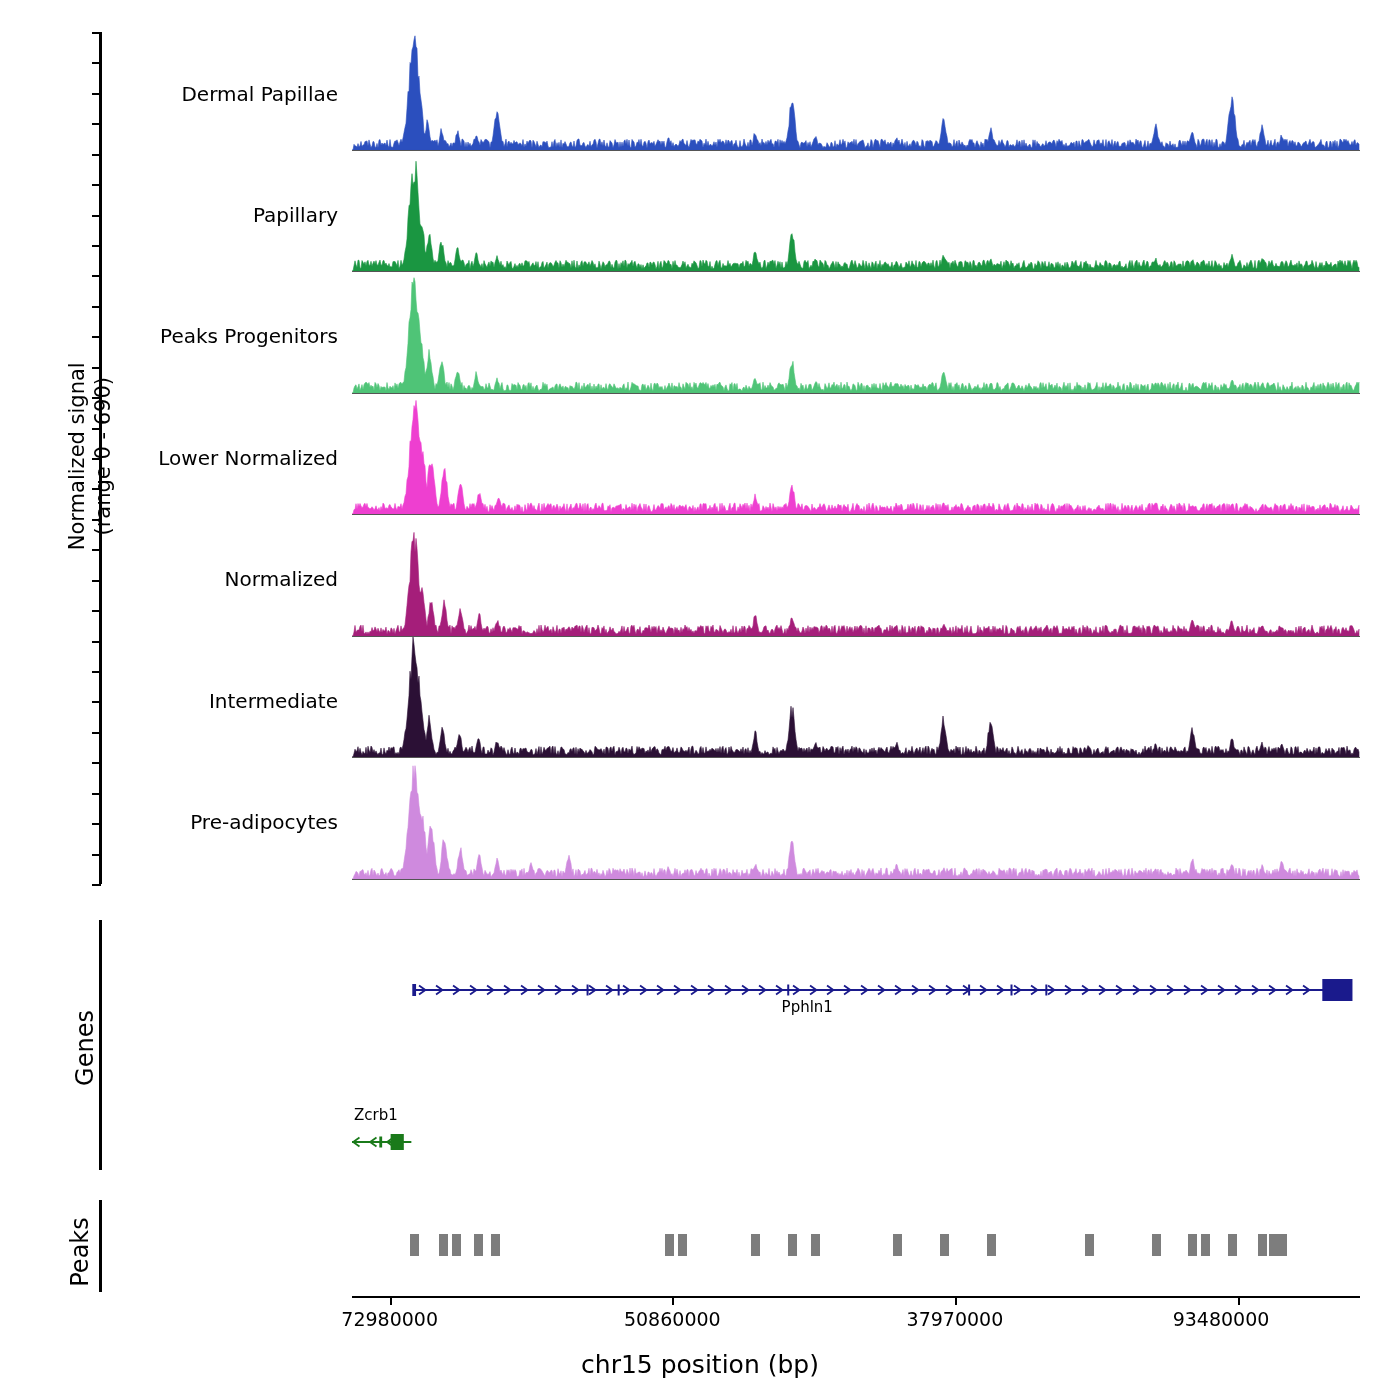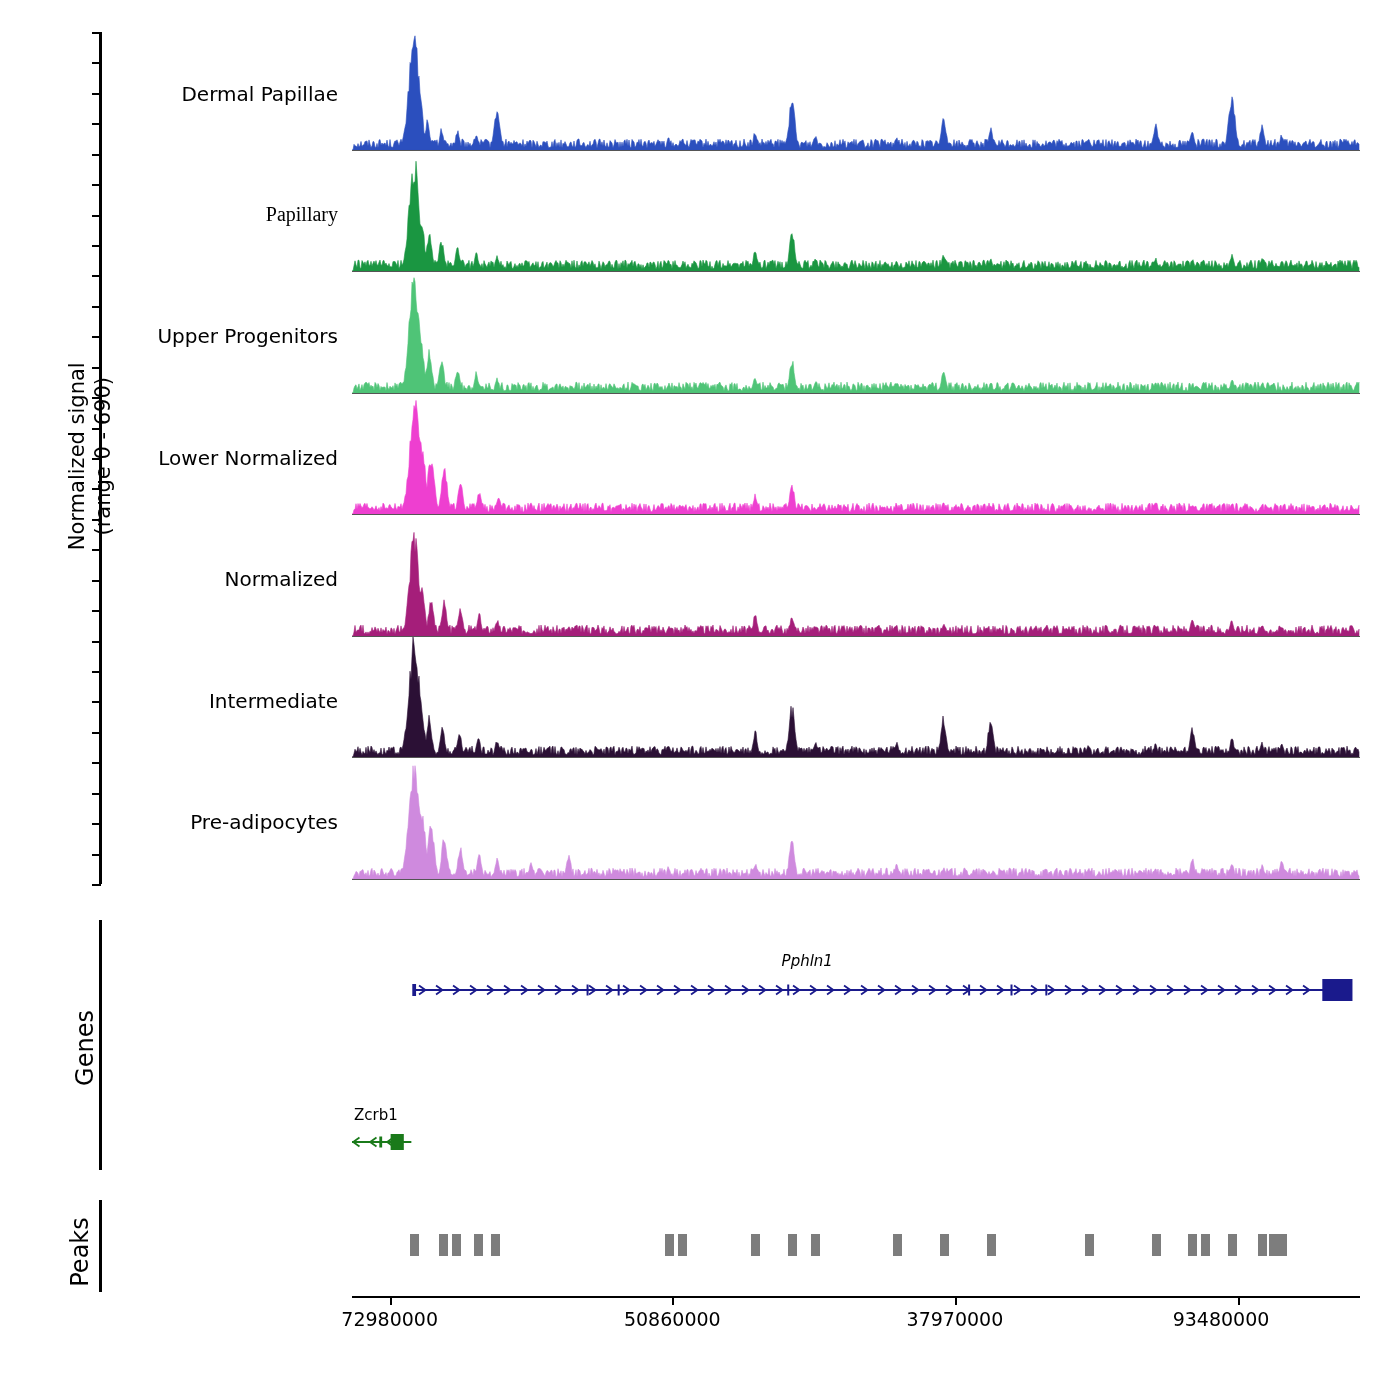--- a/index.html
+++ b/index.html
@@ -136,22 +136,22 @@
 
   <div class="axis-bar" style="left:99px; top:32px; height:852px;"></div>
 
   <div class="axis-bar" style="left:99px; top:920px; height:250px;"></div>
   <div class="panel-title" style="left:-5px; top:1034px; width:180px;">Genes</div>
 
   <div class="axis-bar" style="left:99px; top:1200px; height:92px;"></div>
   <div class="panel-title" style="left:-10px; top:1238px; width:180px;">Peaks</div>
 
   <div class="track-label" style="top:82px;">Dermal Papillae</div>
-  <div class="track-label" style="top:203px;font-family:Liberation Serif, serif;">Papillary</div>
-  <div class="track-label" style="top:324px;">Upper Progenitors</div>
+  <div class="track-label" style="top:203px;">Papillary</div>
+  <div class="track-label" style="top:324px;">Peaks Progenitors</div>
   <div class="track-label" style="top:446px;">Lower Normalized</div>
   <div class="track-label" style="top:567px;">Normalized</div>
   <div class="track-label" style="top:689px;">Intermediate</div>
   <div class="track-label" style="top:810px;">Pre-adipocytes</div>
 
   <div class="track" id="trk0" style="top:30px;">
       <svg width="1008" height="121" viewBox="0 0 1008 121">
         <path d="M 0 120 L 0 120.0 L 1 120.0 L 2 114.3 L 3 116.0 L 4 115.9 L 5 117.3 L 6 113.6 L 7 116.7 L 8 115.8 L 9 111.4 L 10 116.5 L 11 115.1 L 12 114.8 L 13 111.5 L 14 111.4 L 15 110.9 L 16 116.1 L 17 109.9 L 18 114.1 L 19 117.4 L 20 116.0 L 21 111.5 L 22 111.8 L 23 116.9 L 24 117.5 L 25 113.4 L 26 117.8 L 27 110.2 L 28 109.5 L 29 114.9 L 30 113.0 L 31 114.5 L 32 113.6 L 33 113.0 L 34 115.4 L 35 110.1 L 36 115.5 L 37 117.6 L 38 109.5 L 39 116.8 L 40 117.3 L 41 117.3 L 42 113.2 L 43 110.8 L 44 111.5 L 45 109.8 L 46 112.4 L 47 115.6 L 48 111.9 L 49 109.2 L 50 112.2 L 51 108.0 L 52 102.6 L 53 97.5 L 54 93.2 L 55 78.7 L 56 61.3 L 57 62.2 L 58 32.5 L 59 33.7 L 60 19.9 L 61 16.9 L 62 9.9 L 63 5.8 L 64 16.6 L 65 18.4 L 66 48.3 L 67 46.1 L 68 63.0 L 69 70.0 L 70 77.3 L 71 88.3 L 72 103.0 L 73 103.9 L 74 99.9 L 75 89.7 L 76 92.8 L 77 99.3 L 78 106.8 L 79 111.6 L 80 110.3 L 81 111.1 L 82 111.3 L 83 110.1 L 84 111.9 L 85 109.8 L 86 115.9 L 87 112.1 L 88 105.5 L 89 98.5 L 90 103.0 L 91 105.7 L 92 110.9 L 93 110.2 L 94 111.6 L 95 113.9 L 96 113.6 L 97 116.7 L 98 115.3 L 99 112.9 L 100 116.4 L 101 112.9 L 102 113.1 L 103 113.2 L 104 105.1 L 105 104.2 L 106 100.7 L 107 106.8 L 108 110.7 L 109 116.3 L 110 109.0 L 111 109.5 L 112 111.2 L 113 117.3 L 114 112.3 L 115 117.2 L 116 112.0 L 117 115.4 L 118 113.2 L 119 116.5 L 120 115.0 L 121 113.5 L 122 109.1 L 123 109.5 L 124 106.0 L 125 106.3 L 126 110.4 L 127 111.9 L 128 115.3 L 129 109.5 L 130 111.5 L 131 112.4 L 132 111.7 L 133 109.4 L 134 109.5 L 135 109.7 L 136 110.8 L 137 111.9 L 138 117.7 L 139 111.9 L 140 112.1 L 141 105.8 L 142 97.7 L 143 89.2 L 144 88.0 L 145 81.7 L 146 83.4 L 147 91.2 L 148 98.0 L 149 104.8 L 150 111.5 L 151 111.3 L 152 116.8 L 153 113.7 L 154 109.1 L 155 117.0 L 156 112.1 L 157 111.1 L 158 114.3 L 159 112.2 L 160 113.7 L 161 113.9 L 162 110.4 L 163 113.0 L 164 112.0 L 165 111.8 L 166 114.4 L 167 113.9 L 168 112.8 L 169 114.0 L 170 115.8 L 171 109.5 L 172 117.2 L 173 113.9 L 174 116.3 L 175 111.1 L 176 113.6 L 177 111.3 L 178 110.0 L 179 111.0 L 180 117.8 L 181 110.2 L 182 111.5 L 183 114.1 L 184 117.0 L 185 111.2 L 186 114.4 L 187 117.5 L 188 115.5 L 189 115.0 L 190 117.0 L 191 111.5 L 192 112.2 L 193 111.8 L 194 113.6 L 195 111.1 L 196 116.1 L 197 117.9 L 198 117.0 L 199 117.2 L 200 111.7 L 201 117.2 L 202 111.3 L 203 109.4 L 204 116.9 L 205 112.7 L 206 116.0 L 207 112.3 L 208 117.6 L 209 109.9 L 210 117.8 L 211 113.2 L 212 114.3 L 213 111.6 L 214 113.9 L 215 116.5 L 216 116.9 L 217 115.9 L 218 112.7 L 219 111.9 L 220 115.4 L 221 117.2 L 222 111.0 L 223 117.6 L 224 116.1 L 225 110.4 L 226 109.1 L 227 109.0 L 228 115.2 L 229 115.4 L 230 115.8 L 231 112.9 L 232 112.5 L 233 115.9 L 234 117.5 L 235 115.3 L 236 114.5 L 237 116.5 L 238 111.2 L 239 116.8 L 240 114.9 L 241 114.3 L 242 110.2 L 243 109.2 L 244 112.0 L 245 117.9 L 246 113.4 L 247 109.4 L 248 109.1 L 249 114.9 L 250 111.8 L 251 116.0 L 252 110.0 L 253 115.6 L 254 117.0 L 255 112.8 L 256 116.8 L 257 117.2 L 258 110.6 L 259 111.8 L 260 113.0 L 261 117.7 L 262 114.8 L 263 109.5 L 264 112.3 L 265 113.1 L 266 112.1 L 267 117.7 L 268 111.9 L 269 116.9 L 270 112.1 L 271 116.5 L 272 111.2 L 273 109.8 L 274 114.1 L 275 109.3 L 276 116.0 L 277 110.0 L 278 116.5 L 279 118.0 L 280 109.4 L 281 110.9 L 282 112.0 L 283 117.6 L 284 115.8 L 285 112.2 L 286 112.7 L 287 109.5 L 288 115.0 L 289 109.2 L 290 115.2 L 291 116.6 L 292 112.2 L 293 111.2 L 294 113.2 L 295 117.9 L 296 111.7 L 297 110.0 L 298 113.7 L 299 113.0 L 300 112.4 L 301 113.8 L 302 111.3 L 303 116.5 L 304 114.3 L 305 111.9 L 306 109.7 L 307 111.7 L 308 111.0 L 309 115.1 L 310 111.0 L 311 113.8 L 312 111.1 L 313 117.6 L 314 116.7 L 315 111.8 L 316 108.1 L 317 107.9 L 318 113.0 L 319 110.7 L 320 116.5 L 321 112.6 L 322 116.7 L 323 115.0 L 324 114.1 L 325 114.9 L 326 116.5 L 327 114.4 L 328 110.6 L 329 112.3 L 330 109.7 L 331 109.1 L 332 113.5 L 333 114.3 L 334 115.6 L 335 110.5 L 336 115.5 L 337 117.4 L 338 113.5 L 339 109.4 L 340 110.7 L 341 109.9 L 342 110.3 L 343 109.8 L 344 113.7 L 345 114.5 L 346 110.9 L 347 112.3 L 348 109.2 L 349 110.3 L 350 111.0 L 351 117.6 L 352 113.2 L 353 114.9 L 354 109.1 L 355 115.9 L 356 111.3 L 357 115.9 L 358 114.6 L 359 114.5 L 360 116.2 L 361 114.5 L 362 111.7 L 363 115.2 L 364 112.0 L 365 117.2 L 366 109.3 L 367 112.3 L 368 109.2 L 369 112.7 L 370 111.5 L 371 111.0 L 372 112.5 L 373 115.1 L 374 109.8 L 375 114.2 L 376 110.1 L 377 110.9 L 378 113.8 L 379 111.0 L 380 110.4 L 381 116.8 L 382 113.8 L 383 113.8 L 384 110.2 L 385 115.0 L 386 117.2 L 387 117.5 L 388 110.6 L 389 116.8 L 390 116.7 L 391 115.0 L 392 109.0 L 393 113.2 L 394 115.5 L 395 117.0 L 396 112.3 L 397 117.2 L 398 109.9 L 399 110.1 L 400 115.6 L 401 111.2 L 402 103.5 L 403 104.5 L 404 105.8 L 405 109.5 L 406 110.4 L 407 114.5 L 408 112.6 L 409 115.7 L 410 109.0 L 411 113.0 L 412 112.5 L 413 114.8 L 414 111.4 L 415 115.1 L 416 110.2 L 417 113.1 L 418 110.7 L 419 109.3 L 420 114.3 L 421 113.6 L 422 117.4 L 423 111.3 L 424 111.0 L 425 112.8 L 426 109.3 L 427 117.2 L 428 109.8 L 429 113.5 L 430 110.4 L 431 113.5 L 432 111.3 L 433 113.8 L 434 111.2 L 435 107.8 L 436 101.0 L 437 96.1 L 438 77.7 L 439 76.5 L 440 73.1 L 441 73.2 L 442 80.0 L 443 89.1 L 444 101.5 L 445 110.4 L 446 111.3 L 447 114.8 L 448 118.0 L 449 112.8 L 450 112.0 L 451 113.3 L 452 112.9 L 453 112.4 L 454 110.6 L 455 116.8 L 456 112.4 L 457 115.3 L 458 111.7 L 459 117.1 L 460 114.4 L 461 111.8 L 462 108.8 L 463 107.9 L 464 106.5 L 465 109.7 L 466 115.1 L 467 113.0 L 468 113.4 L 469 113.5 L 470 115.4 L 471 117.7 L 472 116.2 L 473 117.2 L 474 117.0 L 475 112.7 L 476 114.4 L 477 116.6 L 478 117.3 L 479 112.4 L 480 112.8 L 481 117.0 L 482 116.5 L 483 110.7 L 484 117.4 L 485 113.8 L 486 115.6 L 487 114.4 L 488 109.7 L 489 114.7 L 490 113.6 L 491 109.3 L 492 113.5 L 493 110.9 L 494 117.9 L 495 116.9 L 496 111.8 L 497 113.8 L 498 112.4 L 499 112.5 L 500 111.2 L 501 114.2 L 502 109.2 L 503 115.4 L 504 109.5 L 505 116.1 L 506 113.7 L 507 112.5 L 508 111.6 L 509 111.1 L 510 110.6 L 511 109.9 L 512 113.2 L 513 118.0 L 514 116.2 L 515 115.9 L 516 112.8 L 517 117.7 L 518 115.7 L 519 109.5 L 520 110.8 L 521 117.8 L 522 113.1 L 523 109.6 L 524 109.4 L 525 111.1 L 526 110.5 L 527 113.8 L 528 117.5 L 529 109.6 L 530 109.2 L 531 110.7 L 532 112.2 L 533 109.8 L 534 114.0 L 535 114.7 L 536 112.0 L 537 114.5 L 538 113.1 L 539 111.9 L 540 117.5 L 541 112.8 L 542 114.9 L 543 110.4 L 544 109.5 L 545 107.8 L 546 112.2 L 547 110.0 L 548 114.9 L 549 113.3 L 550 109.1 L 551 113.4 L 552 115.9 L 553 112.4 L 554 118.0 L 555 111.3 L 556 116.2 L 557 115.8 L 558 113.7 L 559 116.8 L 560 112.1 L 561 110.4 L 562 110.4 L 563 112.3 L 564 115.6 L 565 111.2 L 566 112.4 L 567 116.6 L 568 115.6 L 569 117.8 L 570 109.6 L 571 110.8 L 572 115.7 L 573 117.8 L 574 111.0 L 575 111.4 L 576 110.6 L 577 112.5 L 578 110.1 L 579 111.2 L 580 111.4 L 581 117.1 L 582 115.8 L 583 113.2 L 584 110.6 L 585 111.6 L 586 114.0 L 587 113.9 L 588 109.1 L 589 103.1 L 590 94.7 L 591 88.5 L 592 89.7 L 593 96.4 L 594 102.6 L 595 106.6 L 596 113.6 L 597 112.7 L 598 113.3 L 599 113.7 L 600 116.7 L 601 115.9 L 602 109.6 L 603 116.4 L 604 113.0 L 605 110.8 L 606 117.1 L 607 110.0 L 608 113.5 L 609 115.2 L 610 111.9 L 611 113.9 L 612 115.7 L 613 115.1 L 614 117.4 L 615 115.0 L 616 115.9 L 617 111.1 L 618 109.3 L 619 110.4 L 620 109.4 L 621 112.9 L 622 112.9 L 623 117.4 L 624 113.1 L 625 110.7 L 626 113.5 L 627 114.9 L 628 118.0 L 629 111.8 L 630 114.9 L 631 113.1 L 632 117.6 L 633 109.0 L 634 110.2 L 635 109.2 L 636 111.7 L 637 105.8 L 638 101.8 L 639 97.7 L 640 102.7 L 641 109.6 L 642 109.7 L 643 112.1 L 644 114.2 L 645 115.5 L 646 115.8 L 647 110.4 L 648 114.8 L 649 111.8 L 650 109.6 L 651 112.8 L 652 114.3 L 653 117.1 L 654 114.9 L 655 110.5 L 656 111.1 L 657 117.3 L 658 114.8 L 659 114.9 L 660 116.1 L 661 114.3 L 662 115.7 L 663 116.8 L 664 114.4 L 665 109.8 L 666 115.4 L 667 111.2 L 668 111.4 L 669 117.4 L 670 110.1 L 671 116.7 L 672 109.8 L 673 116.2 L 674 113.1 L 675 116.0 L 676 116.9 L 677 114.8 L 678 114.3 L 679 117.3 L 680 117.9 L 681 109.8 L 682 113.7 L 683 109.9 L 684 116.8 L 685 111.4 L 686 113.9 L 687 113.7 L 688 115.7 L 689 117.1 L 690 114.5 L 691 113.7 L 692 115.9 L 693 115.6 L 694 110.7 L 695 115.4 L 696 113.2 L 697 112.0 L 698 111.9 L 699 112.6 L 700 113.8 L 701 110.8 L 702 110.0 L 703 112.4 L 704 117.1 L 705 110.7 L 706 113.0 L 707 109.2 L 708 110.9 L 709 111.9 L 710 110.4 L 711 115.9 L 712 114.3 L 713 116.8 L 714 112.9 L 715 116.4 L 716 115.7 L 717 116.1 L 718 114.6 L 719 112.4 L 720 112.9 L 721 114.1 L 722 112.1 L 723 117.5 L 724 111.1 L 725 111.1 L 726 117.1 L 727 110.8 L 728 114.6 L 729 116.9 L 730 109.6 L 731 109.9 L 732 113.3 L 733 112.6 L 734 111.2 L 735 111.4 L 736 110.0 L 737 109.5 L 738 112.4 L 739 114.8 L 740 116.8 L 741 116.0 L 742 109.9 L 743 113.7 L 744 115.0 L 745 110.5 L 746 110.6 L 747 109.7 L 748 114.7 L 749 112.8 L 750 114.4 L 751 109.6 L 752 116.4 L 753 116.5 L 754 109.5 L 755 117.9 L 756 112.0 L 757 110.7 L 758 113.3 L 759 115.3 L 760 109.5 L 761 117.1 L 762 113.6 L 763 111.0 L 764 116.3 L 765 112.2 L 766 111.5 L 767 116.4 L 768 116.3 L 769 116.3 L 770 113.4 L 771 113.2 L 772 112.6 L 773 112.7 L 774 117.2 L 775 114.7 L 776 110.6 L 777 115.3 L 778 109.8 L 779 112.2 L 780 113.0 L 781 112.2 L 782 113.8 L 783 115.5 L 784 109.1 L 785 111.7 L 786 110.0 L 787 114.8 L 788 111.2 L 789 110.8 L 790 116.4 L 791 117.4 L 792 114.1 L 793 110.4 L 794 117.6 L 795 116.1 L 796 110.9 L 797 117.1 L 798 113.2 L 799 114.1 L 800 112.1 L 801 107.7 L 802 103.5 L 803 97.3 L 804 93.8 L 805 99.0 L 806 106.9 L 807 109.1 L 808 112.0 L 809 113.7 L 810 111.7 L 811 115.9 L 812 116.3 L 813 117.7 L 814 112.7 L 815 113.7 L 816 114.1 L 817 116.8 L 818 111.1 L 819 115.3 L 820 115.5 L 821 113.7 L 822 117.6 L 823 113.9 L 824 117.9 L 825 117.1 L 826 117.4 L 827 110.9 L 828 110.1 L 829 113.1 L 830 115.8 L 831 110.9 L 832 115.3 L 833 111.1 L 834 115.8 L 835 111.3 L 836 110.8 L 837 111.9 L 838 108.8 L 839 105.1 L 840 102.3 L 841 103.1 L 842 108.2 L 843 112.4 L 844 114.4 L 845 117.7 L 846 109.3 L 847 111.0 L 848 116.1 L 849 114.0 L 850 109.6 L 851 109.2 L 852 109.2 L 853 115.5 L 854 111.3 L 855 109.2 L 856 115.9 L 857 109.7 L 858 110.2 L 859 116.1 L 860 109.6 L 861 117.4 L 862 112.3 L 863 116.3 L 864 109.2 L 865 109.7 L 866 117.1 L 867 117.8 L 868 113.7 L 869 117.1 L 870 112.3 L 871 111.5 L 872 112.6 L 873 114.8 L 874 111.3 L 875 103.2 L 876 93.5 L 877 84.7 L 878 80.8 L 879 76.5 L 880 66.8 L 881 70.4 L 882 83.8 L 883 85.9 L 884 99.8 L 885 107.3 L 886 109.5 L 887 115.8 L 888 116.3 L 889 117.2 L 890 114.6 L 891 115.0 L 892 110.3 L 893 117.7 L 894 114.7 L 895 112.2 L 896 113.4 L 897 111.7 L 898 110.2 L 899 115.8 L 900 111.3 L 901 109.4 L 902 112.3 L 903 109.6 L 904 115.1 L 905 117.0 L 906 111.9 L 907 111.3 L 908 103.7 L 909 101.2 L 910 94.7 L 911 98.9 L 912 104.9 L 913 109.2 L 914 115.3 L 915 114.5 L 916 110.2 L 917 116.7 L 918 113.4 L 919 110.3 L 920 115.5 L 921 115.6 L 922 112.4 L 923 109.2 L 924 117.3 L 925 112.8 L 926 111.8 L 927 114.8 L 928 110.9 L 929 105.0 L 930 107.3 L 931 108.7 L 932 111.1 L 933 109.1 L 934 111.1 L 935 109.3 L 936 116.4 L 937 112.0 L 938 110.5 L 939 113.4 L 940 110.5 L 941 111.0 L 942 114.5 L 943 111.8 L 944 116.0 L 945 115.8 L 946 112.0 L 947 112.8 L 948 113.7 L 949 116.6 L 950 115.6 L 951 113.4 L 952 112.7 L 953 111.7 L 954 111.0 L 955 114.5 L 956 115.3 L 957 112.0 L 958 109.3 L 959 113.7 L 960 112.4 L 961 111.5 L 962 112.0 L 963 117.6 L 964 117.1 L 965 115.7 L 966 114.9 L 967 113.5 L 968 111.9 L 969 109.4 L 970 115.0 L 971 114.8 L 972 115.4 L 973 117.7 L 974 111.8 L 975 111.2 L 976 117.9 L 977 117.0 L 978 111.1 L 979 111.9 L 980 117.8 L 981 111.2 L 982 113.9 L 983 110.3 L 984 116.8 L 985 111.2 L 986 117.9 L 987 115.2 L 988 109.1 L 989 109.7 L 990 111.6 L 991 112.6 L 992 109.0 L 993 111.3 L 994 109.3 L 995 112.1 L 996 110.5 L 997 113.1 L 998 115.3 L 999 114.5 L 1000 111.5 L 1001 114.7 L 1002 110.5 L 1003 109.7 L 1004 115.6 L 1005 112.7 L 1006 112.9 L 1007 114.3 L 1007 120 Z" fill="#2b4fbe" stroke="#2b4fbe" stroke-width="0.6"></path>
         <line x1="0" x2="1008" y1="120.5" y2="120.5" stroke="#555" stroke-width="1"></line>
       </svg>
@@ -292,20 +292,21 @@
   <div id="xticks">
       <div class="xtick" style="left: 389.682px;"></div>
       <div class="xticklabel" style="left: 304.682px;">72980000</div>
       <div class="xtick" style="left: 672.299px;"></div>
       <div class="xticklabel" style="left: 587.299px;">50860000</div>
       <div class="xtick" style="left: 954.916px;"></div>
       <div class="xticklabel" style="left: 869.916px;">37970000</div>
       <div class="xtick" style="left: 1237.53px;"></div>
       <div class="xticklabel" style="left: 1136px;">93480000</div>
     </div>
+  <div class="xaxis-title">chr15 position (bp)</div>
 <div class="tick" style="left: 92px; top: 32px;"></div>
     <div class="tick" style="left: 92px; top: 62.4286px;"></div>
     <div class="tick" style="left: 92px; top: 92.8571px;"></div>
     <div class="tick" style="left: 92px; top: 123.286px;"></div>
     <div class="tick" style="left: 92px; top: 153.714px;"></div>
     <div class="tick" style="left: 92px; top: 184.143px;"></div>
     <div class="tick" style="left: 92px; top: 214.571px;"></div>
     <div class="tick" style="left: 92px; top: 245px;"></div>
     <div class="tick" style="left: 92px; top: 275.429px;"></div>
     <div class="tick" style="left: 92px; top: 305.857px;"></div>
@@ -321,15 +322,15 @@
     <div class="tick" style="left: 92px; top: 610.143px;"></div>
     <div class="tick" style="left: 92px; top: 640.571px;"></div>
     <div class="tick" style="left: 92px; top: 671px;"></div>
     <div class="tick" style="left: 92px; top: 701.429px;"></div>
     <div class="tick" style="left: 92px; top: 731.857px;"></div>
     <div class="tick" style="left: 92px; top: 762.286px;"></div>
     <div class="tick" style="left: 92px; top: 792.714px;"></div>
     <div class="tick" style="left: 92px; top: 823.143px;"></div>
     <div class="tick" style="left: 92px; top: 853.571px;"></div>
     <div class="tick" style="left: 92px; top: 884px;"></div>
-    <div class="gene-name" style="left: 781.607px; top: 952px; font-style: italic;">Pphln1</div>
+    <div class="gene-name" style="left: 781.607px; top: 998px;">Pphln1</div>
     <div class="gene-name" style="left: 354px; top: 1106px;">Zcrb1</div>
   </div>
 
 </body></html>

